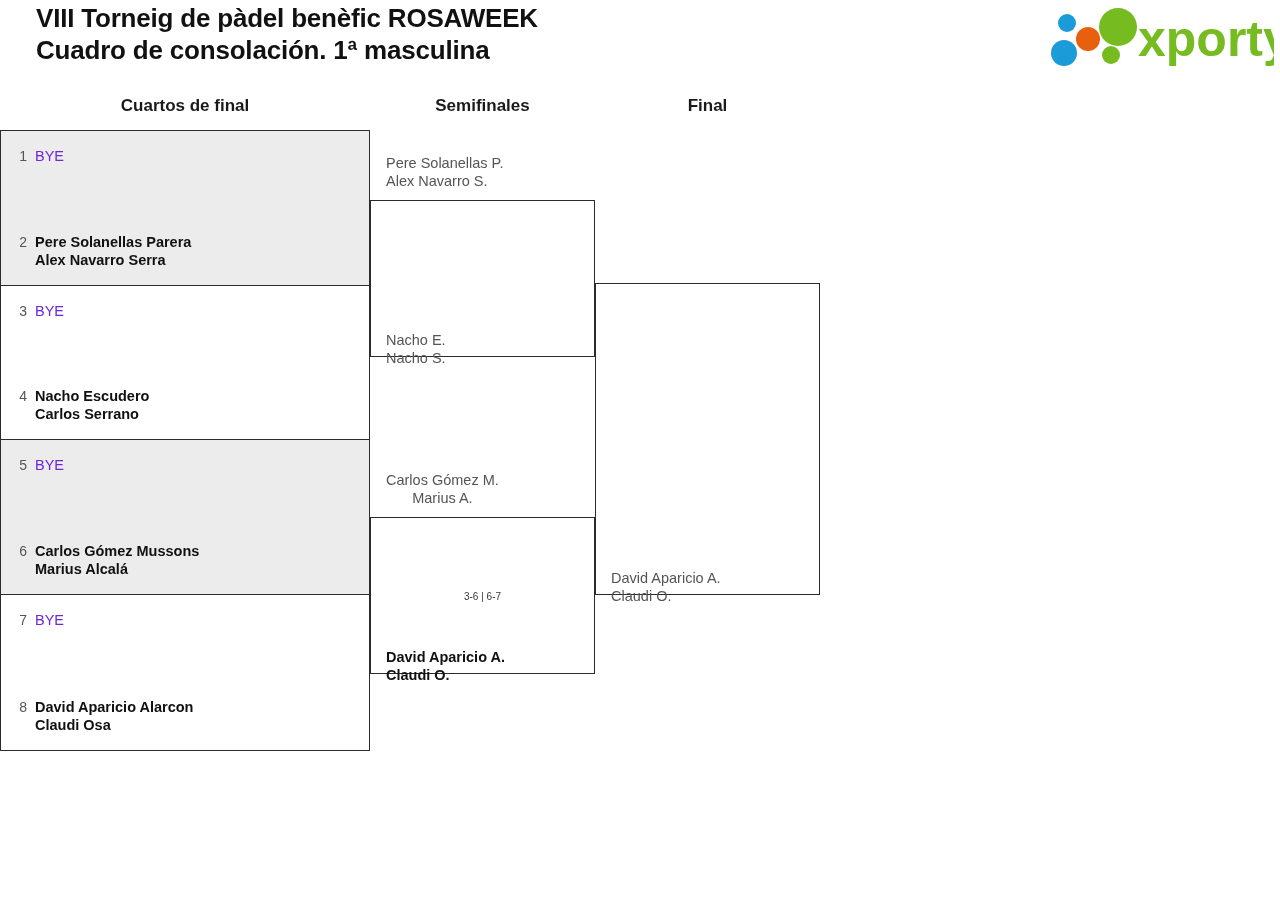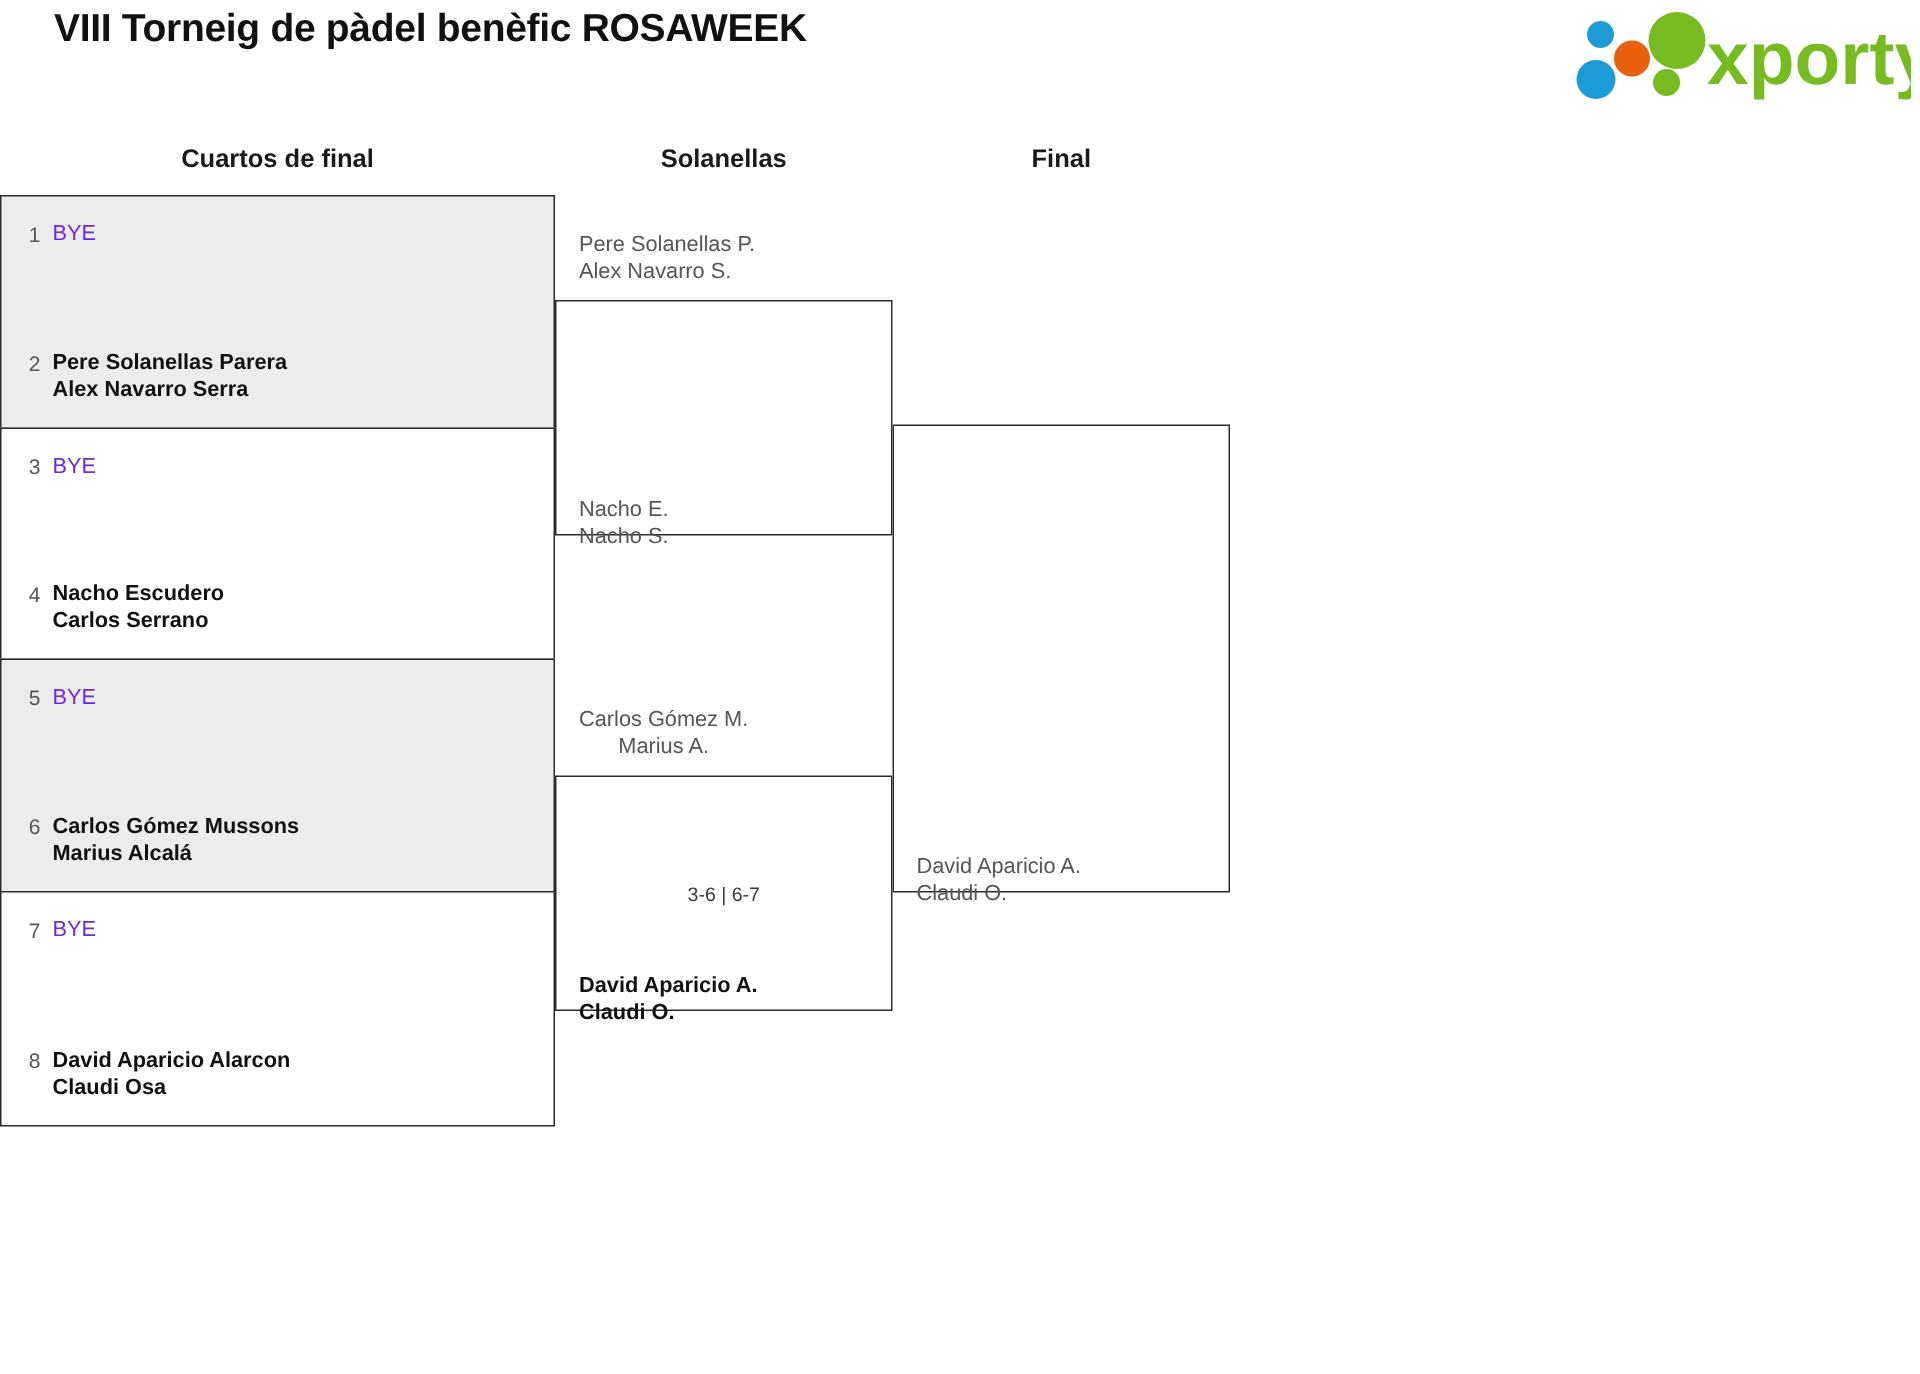--- a/index.html
+++ b/index.html
@@ -74,46 +74,47 @@
   .r0 .slot.top .seed    { padding-top: 1px; }
   .r0 .slot.bottom .seed { padding-bottom: 19px; }
 
   
   .r1 .slot.top, .r2 .slot.top       { padding: 14px 0 0 7px; }
   .r1 .slot.bottom, .r2 .slot.bottom { padding: 0 0 14px 7px; }
 
   .score {
     position: absolute; left: 0; width: 100%;
     top: 50%; transform: translateY(-50%);
-    text-align: center; font-size: 13px; color: #3a3a3a;
+    text-align: center; font-size: 10px; color: #3a3a3a;
     white-space: nowrap;
   }
 </style>
 </head>
 <body>
 
 <div class="page">
 
   <div class="title-block">
     <div class="title-line">VIII Torneig de pàdel benèfic ROSAWEEK</div>
+    <div class="title-line">Cuadro de consolación. 1ª masculina</div>
   </div>
 
   <div class="logo">
     <svg width="228" height="62" viewBox="0 0 228 62" xmlns="http://www.w3.org/2000/svg">
       <circle cx="21" cy="17" r="9" fill="#1b9bd8"></circle>
       <circle cx="42" cy="33" r="12" fill="#e8600e"></circle>
       <circle cx="18" cy="47" r="13" fill="#1b9bd8"></circle>
       <circle cx="72" cy="21" r="19" fill="#76bc21"></circle>
       <circle cx="65" cy="49" r="9" fill="#76bc21"></circle>
       <text x="92" y="50" font-family="Liberation Sans, sans-serif" font-size="50" font-weight="bold" fill="#76bc21">xporty</text>
     </svg>
   </div>
 
   <div class="round-head" id="rh0">Cuartos de final</div>
-  <div class="round-head" id="rh1">Solanellas</div>
+  <div class="round-head" id="rh1">Semifinales</div>
   <div class="round-head" id="rh2">Final</div>
 
   <div class="bracket">
 
     <div class="match r0 shaded" style="top:130px;height:156px;">
       <div class="slot top">
         <span class="seed">1</span>
         <span class="names">
           <div class="nm bye">BYE</div>
         </span>

